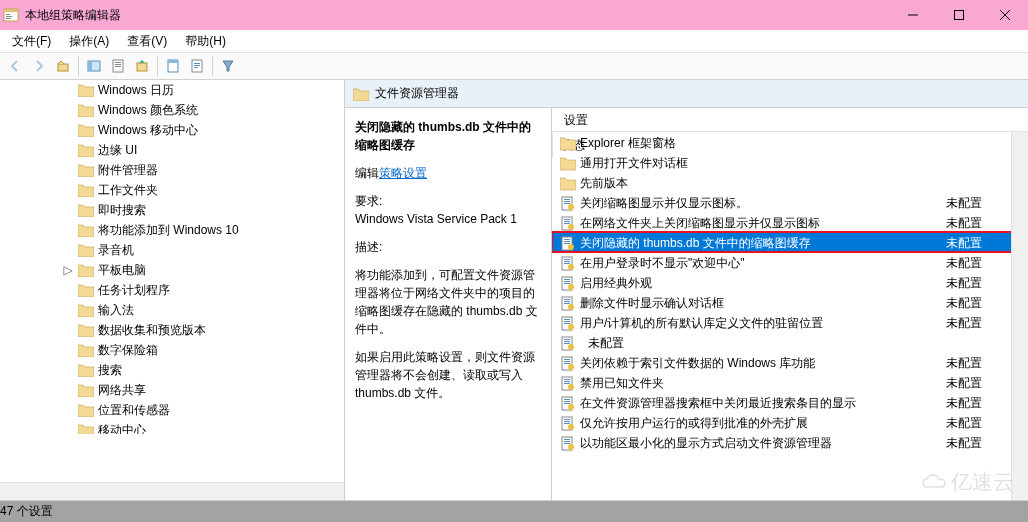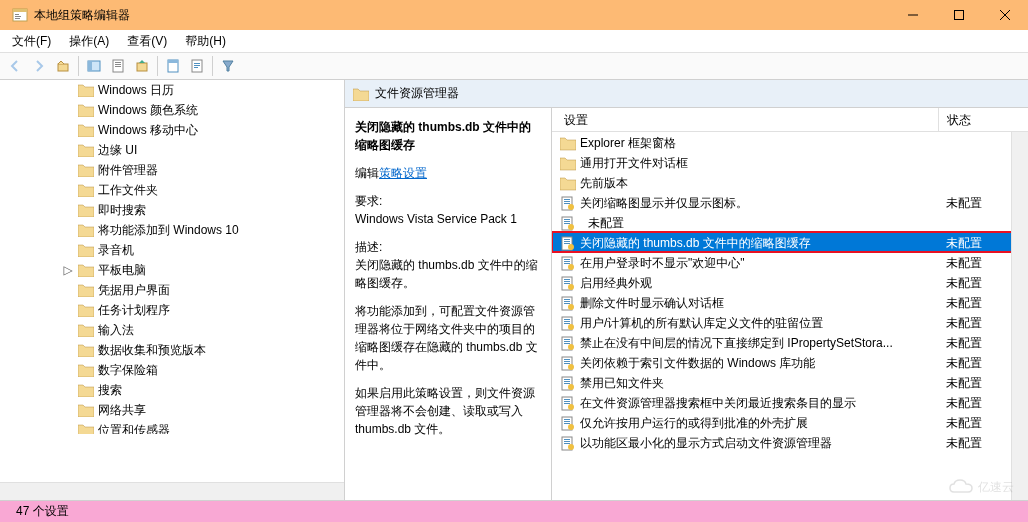--- a/index.html
+++ b/index.html
@@ -1,18 +1,18 @@
 <!DOCTYPE html>
 <html><head>
   <meta charset="utf-8">
   <style>
     * { margin: 0; padding: 0; box-sizing: border-box; font-family: "Microsoft YaHei", "Segoe UI", sans-serif; }
     body { font-size: 12px; background: #fff; color: #000; overflow: hidden; width: 1028px; height: 522px; position: relative; }
     
-    .titlebar { height: 30px; display: flex; align-items: center; padding: 0 0 0 12px; background: #fdba74; }
+    .titlebar { height: 30px; display: flex; align-items: center; padding: 0 0 0 3px; background: #f9a8d4; }
     .titlebar-icon { width: 16px; height: 16px; margin-right: 6px; }
     .titlebar-title { flex: 1; font-size: 12px; }
     .window-controls { display: flex; }
     .window-btn { width: 46px; height: 30px; display: flex; align-items: center; justify-content: center; cursor: default; }
     
     .menubar { height: 22px; display: flex; align-items: center; padding: 0 6px; gap: 6px; }
     .menu-item { padding: 2px 6px; cursor: default; }
     
     .toolbar { height: 28px; border-top: 1px solid #e0e0e0; border-bottom: 1px solid #d0d0d0; display: flex; align-items: center; padding: 0 4px; gap: 2px; background: #fafafa; }
     .tool-btn { width: 22px; height: 22px; display: flex; align-items: center; justify-content: center; border: 1px solid transparent; cursor: default; }
@@ -32,39 +32,39 @@
     .right-panel { flex: 1; display: flex; flex-direction: column; overflow: hidden; }
     .header-bar { height: 28px; background: #e8f0f8; border-bottom: 1px solid #d0d0d0; display: flex; align-items: center; padding: 0 8px; gap: 6px; }
     .right-content { flex: 1; display: flex; overflow: hidden; }
     
     .description-panel { width: 207px; border-right: 1px solid #d0d0d0; padding: 10px 10px; overflow: hidden; font-size: 12px; line-height: 1.5; }
     .description-panel .d-title { font-weight: bold; margin-bottom: 8px; }
     .description-panel .d-link { color: #0066cc; text-decoration: underline; cursor: pointer; }
     .description-panel .d-section { margin-bottom: 10px; }
     
     .settings-panel { flex: 1; display: flex; flex-direction: column; overflow: hidden; position: relative; }
-    .settings-header { display: flex; height: 24px; border-bottom: 1px solid #e0e0e0; }
+    .settings-header { display: flex; height: 24px; border-bottom: 1px solid #e0e0e0; flex-direction: column; }
     .col-setting { flex: 1; padding: 4px 12px; }
     .col-state { width: 90px; padding: 4px 8px; border-left: 1px solid #e0e0e0; }
     .settings-list { flex: 1; overflow-y: auto; overflow-x: hidden; }
     .setting-row { display: flex; height: 20px; align-items: flex-end; cursor: default; }
     .setting-row.selected { background: #0078d7; color: #fff; }
     .setting-row.highlighted { outline: 2px solid #e81123; outline-offset: -1px; }
     .setting-row .s-icon { width: 16px; height: 16px; margin: 0 4px 0 8px; flex-shrink: 0; }
     .setting-row .s-name { flex: 1; white-space: nowrap; overflow: hidden; text-overflow: ellipsis; }
     .setting-row .s-state { width: 90px; padding: 0 8px; white-space: nowrap; }
     .settings-vscroll { position: absolute; right: 0; top: 24px; bottom: 0; width: 17px; background: #f0f0f0; border-left: 1px solid #e0e0e0; }
     
     .tabs-row { height: 24px; display: flex; align-items: flex-end; padding-left: 352px; border-top: 1px solid #e8e8e8; }
     .tab { border: 1px solid #c0c0c0; border-bottom: none; padding: 2px 10px; margin-right: 2px; background: #fff; font-size: 12px; cursor: default; border-radius: 3px 3px 0 0; position: relative; }
     .tab.inactive { top: 1px; background: #f0f0f0; }
     
-    .statusbar { height: 22px; border-top: 1px solid #d0d0d0; display: flex; align-items: center; padding: 0 16px; font-size: 12px; background: #f9a8d4; position: absolute; bottom: 0; left: 0; right: 0; }
-    
-    .watermark { position: absolute; right: 14px; bottom: 26px; opacity: 0.25; font-size: 12px; color: #888; display: flex; align-items: center; gap: 4px; }
+    .statusbar { height: 22px; border-top: 1px solid #d0d0d0; display: flex; align-items: center; padding: 0 0; font-size: 12px; background: #a3a3a3; position: absolute; bottom: 0; left: 0; right: 0; }
+    
+    .watermark { position: absolute; right: 14px; bottom: 26px; opacity: 0.25; font-size: 21px; color: #888; display: flex; align-items: center; gap: 4px; }
     .watermark-cloud { width: 26px; height: 18px; }
     
     ::-webkit-scrollbar { width: 17px; height: 17px; }
     ::-webkit-scrollbar-track { background: #f0f0f0; }
     ::-webkit-scrollbar-thumb { background: #c0c0c0; border: 1px solid #a0a0a0; }
     ::-webkit-scrollbar-button { background: #f0f0f0; height: 17px; width: 17px; border: 1px solid #d0d0d0; }
   </style>
 </head>
 <body>
 
@@ -237,27 +237,20 @@
           <svg class="folder-icon" width="16" height="14">
             <path d="M0 2 L5 2 L7 4 L16 4 L16 14 L0 14 Z" fill="#f4d994" stroke="#b89040" stroke-width="0.5"></path>
           </svg>
           <span>平板电脑</span>
         </div>
         <div class="tree-item">
           <span class="expand"></span>
           <svg class="folder-icon" width="16" height="14">
             <path d="M0 2 L5 2 L7 4 L16 4 L16 14 L0 14 Z" fill="#f4d994" stroke="#b89040" stroke-width="0.5"></path>
           </svg>
-          <span>凭据用户界面</span>
-        </div>
-        <div class="tree-item">
-          <span class="expand"></span>
-          <svg class="folder-icon" width="16" height="14">
-            <path d="M0 2 L5 2 L7 4 L16 4 L16 14 L0 14 Z" fill="#f4d994" stroke="#b89040" stroke-width="0.5"></path>
-          </svg>
           <span>任务计划程序</span>
         </div>
         <div class="tree-item">
           <span class="expand"></span>
           <svg class="folder-icon" width="16" height="14">
             <path d="M0 2 L5 2 L7 4 L16 4 L16 14 L0 14 Z" fill="#f4d994" stroke="#b89040" stroke-width="0.5"></path>
           </svg>
           <span>输入法</span>
         </div>
         <div class="tree-item">
@@ -293,21 +286,21 @@
           <svg class="folder-icon" width="16" height="14">
             <path d="M0 2 L5 2 L7 4 L16 4 L16 14 L0 14 Z" fill="#f4d994" stroke="#b89040" stroke-width="0.5"></path>
           </svg>
           <span>位置和传感器</span>
         </div>
         <div class="tree-item">
           <span class="expand"></span>
           <svg class="folder-icon" width="16" height="14">
             <path d="M0 2 L5 2 L7 4 L16 4 L16 14 L0 14 Z" fill="#f4d994" stroke="#b89040" stroke-width="0.5"></path>
           </svg>
-          <span>读取或写入</span>
+          <span>移动中心</span>
         </div>
         <div class="tree-item selected">
           <span class="expand">▷</span>
           <svg class="folder-icon" width="16" height="14">
             <path d="M0 2 L5 2 L7 4 L16 4 L16 14 L0 14 Z" fill="#f4d994" stroke="#b89040" stroke-width="0.5"></path>
           </svg>
           <span>文件资源管理器</span>
         </div>
       </div>
     <div class="tree-hscroll"></div>
@@ -323,21 +316,20 @@
     <div class="right-content">
       <div class="description-panel">
         <div class="d-title d-section">关闭隐藏的 thumbs.db 文件中的缩略图缓存</div>
         <div class="d-section"><span>编辑</span><span class="d-link">策略设置</span></div>
         <div class="d-section">
           <div>要求:</div>
           <div>Windows Vista Service Pack 1</div>
         </div>
         <div class="d-section">
           <div>描述:</div>
-          <div>关闭隐藏的 thumbs.db 文件中的缩略图缓存。</div>
         </div>
         <div class="d-section">将功能添加到，可配置文件资源管理器将位于网络文件夹中的项目的缩略图缓存在隐藏的 thumbs.db 文件中。</div>
         <div class="d-section">如果启用此策略设置，则文件资源管理器将不会创建、读取或写入 thumbs.db 文件。</div>
       </div>
       <div class="settings-panel">
         <div class="settings-header">
           <div class="col-setting">设置</div>
           <div class="col-state">状态</div>
         </div>
         <div class="settings-list" id="settings-list">
@@ -374,20 +366,21 @@
               <span class="s-state">未配置</span>
             </div>
             <div class="setting-row">
               <svg class="s-icon" width="16" height="16">
                 <rect x="2" y="1" width="10" height="13" fill="#fff" stroke="#888"></rect>
                 <rect x="4" y="3" width="6" height="1" fill="#5090c0"></rect>
                 <rect x="4" y="5" width="6" height="1" fill="#5090c0"></rect>
                 <rect x="4" y="7" width="6" height="1" fill="#5090c0"></rect>
                 <circle cx="11" cy="11" r="3" fill="#f0c040"></circle>
               </svg>
+              <span class="s-name">在网络文件夹上关闭缩略图显示并仅显示图标</span>
               <span class="s-state">未配置</span>
             </div>
             <div class="setting-row selected highlighted">
               <svg class="s-icon" width="16" height="16">
                 <rect x="2" y="1" width="10" height="13" fill="#fff" stroke="#888"></rect>
                 <rect x="4" y="3" width="6" height="1" fill="#5090c0"></rect>
                 <rect x="4" y="5" width="6" height="1" fill="#5090c0"></rect>
                 <rect x="4" y="7" width="6" height="1" fill="#5090c0"></rect>
                 <circle cx="11" cy="11" r="3" fill="#f0c040"></circle>
               </svg>
@@ -439,21 +432,20 @@
               <span class="s-state">未配置</span>
             </div>
             <div class="setting-row">
               <svg class="s-icon" width="16" height="16">
                 <rect x="2" y="1" width="10" height="13" fill="#fff" stroke="#888"></rect>
                 <rect x="4" y="3" width="6" height="1" fill="#5090c0"></rect>
                 <rect x="4" y="5" width="6" height="1" fill="#5090c0"></rect>
                 <rect x="4" y="7" width="6" height="1" fill="#5090c0"></rect>
                 <circle cx="11" cy="11" r="3" fill="#f0c040"></circle>
               </svg>
-              <span class="s-name">禁止在没有中间层的情况下直接绑定到 IPropertySetStora...</span>
               <span class="s-state">未配置</span>
             </div>
             <div class="setting-row">
               <svg class="s-icon" width="16" height="16">
                 <rect x="2" y="1" width="10" height="13" fill="#fff" stroke="#888"></rect>
                 <rect x="4" y="3" width="6" height="1" fill="#5090c0"></rect>
                 <rect x="4" y="5" width="6" height="1" fill="#5090c0"></rect>
                 <rect x="4" y="7" width="6" height="1" fill="#5090c0"></rect>
                 <circle cx="11" cy="11" r="3" fill="#f0c040"></circle>
               </svg>

